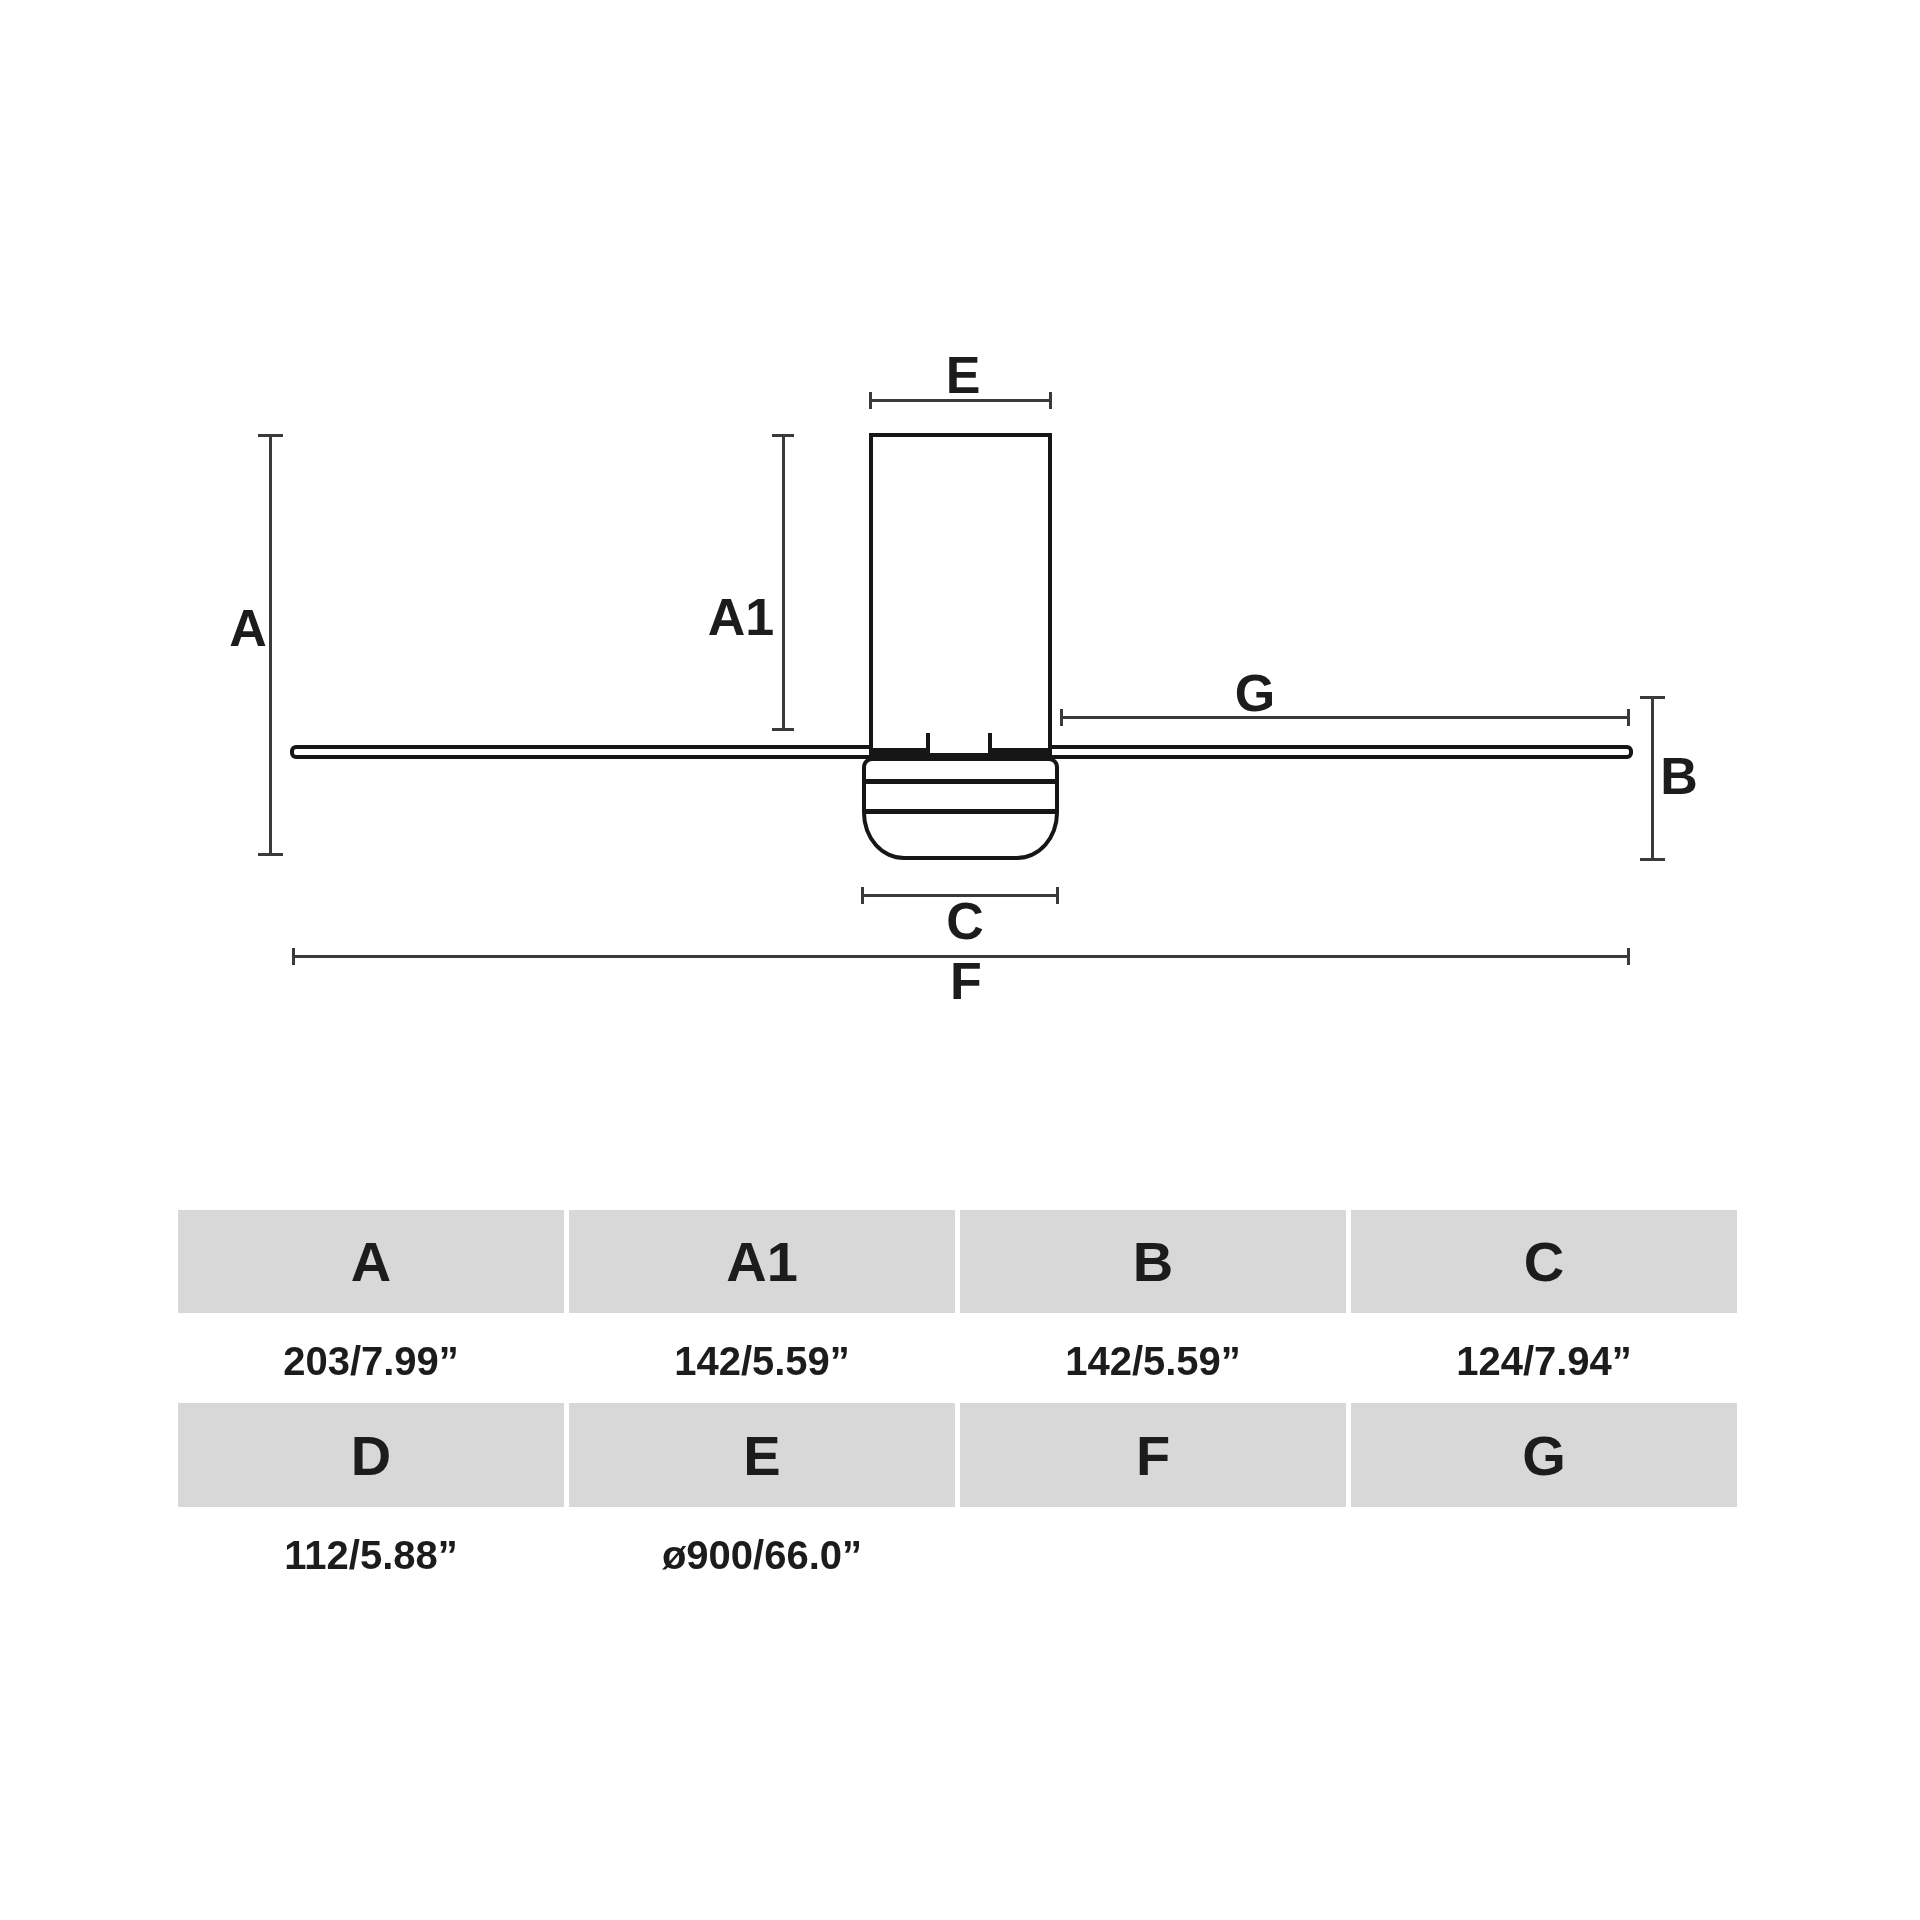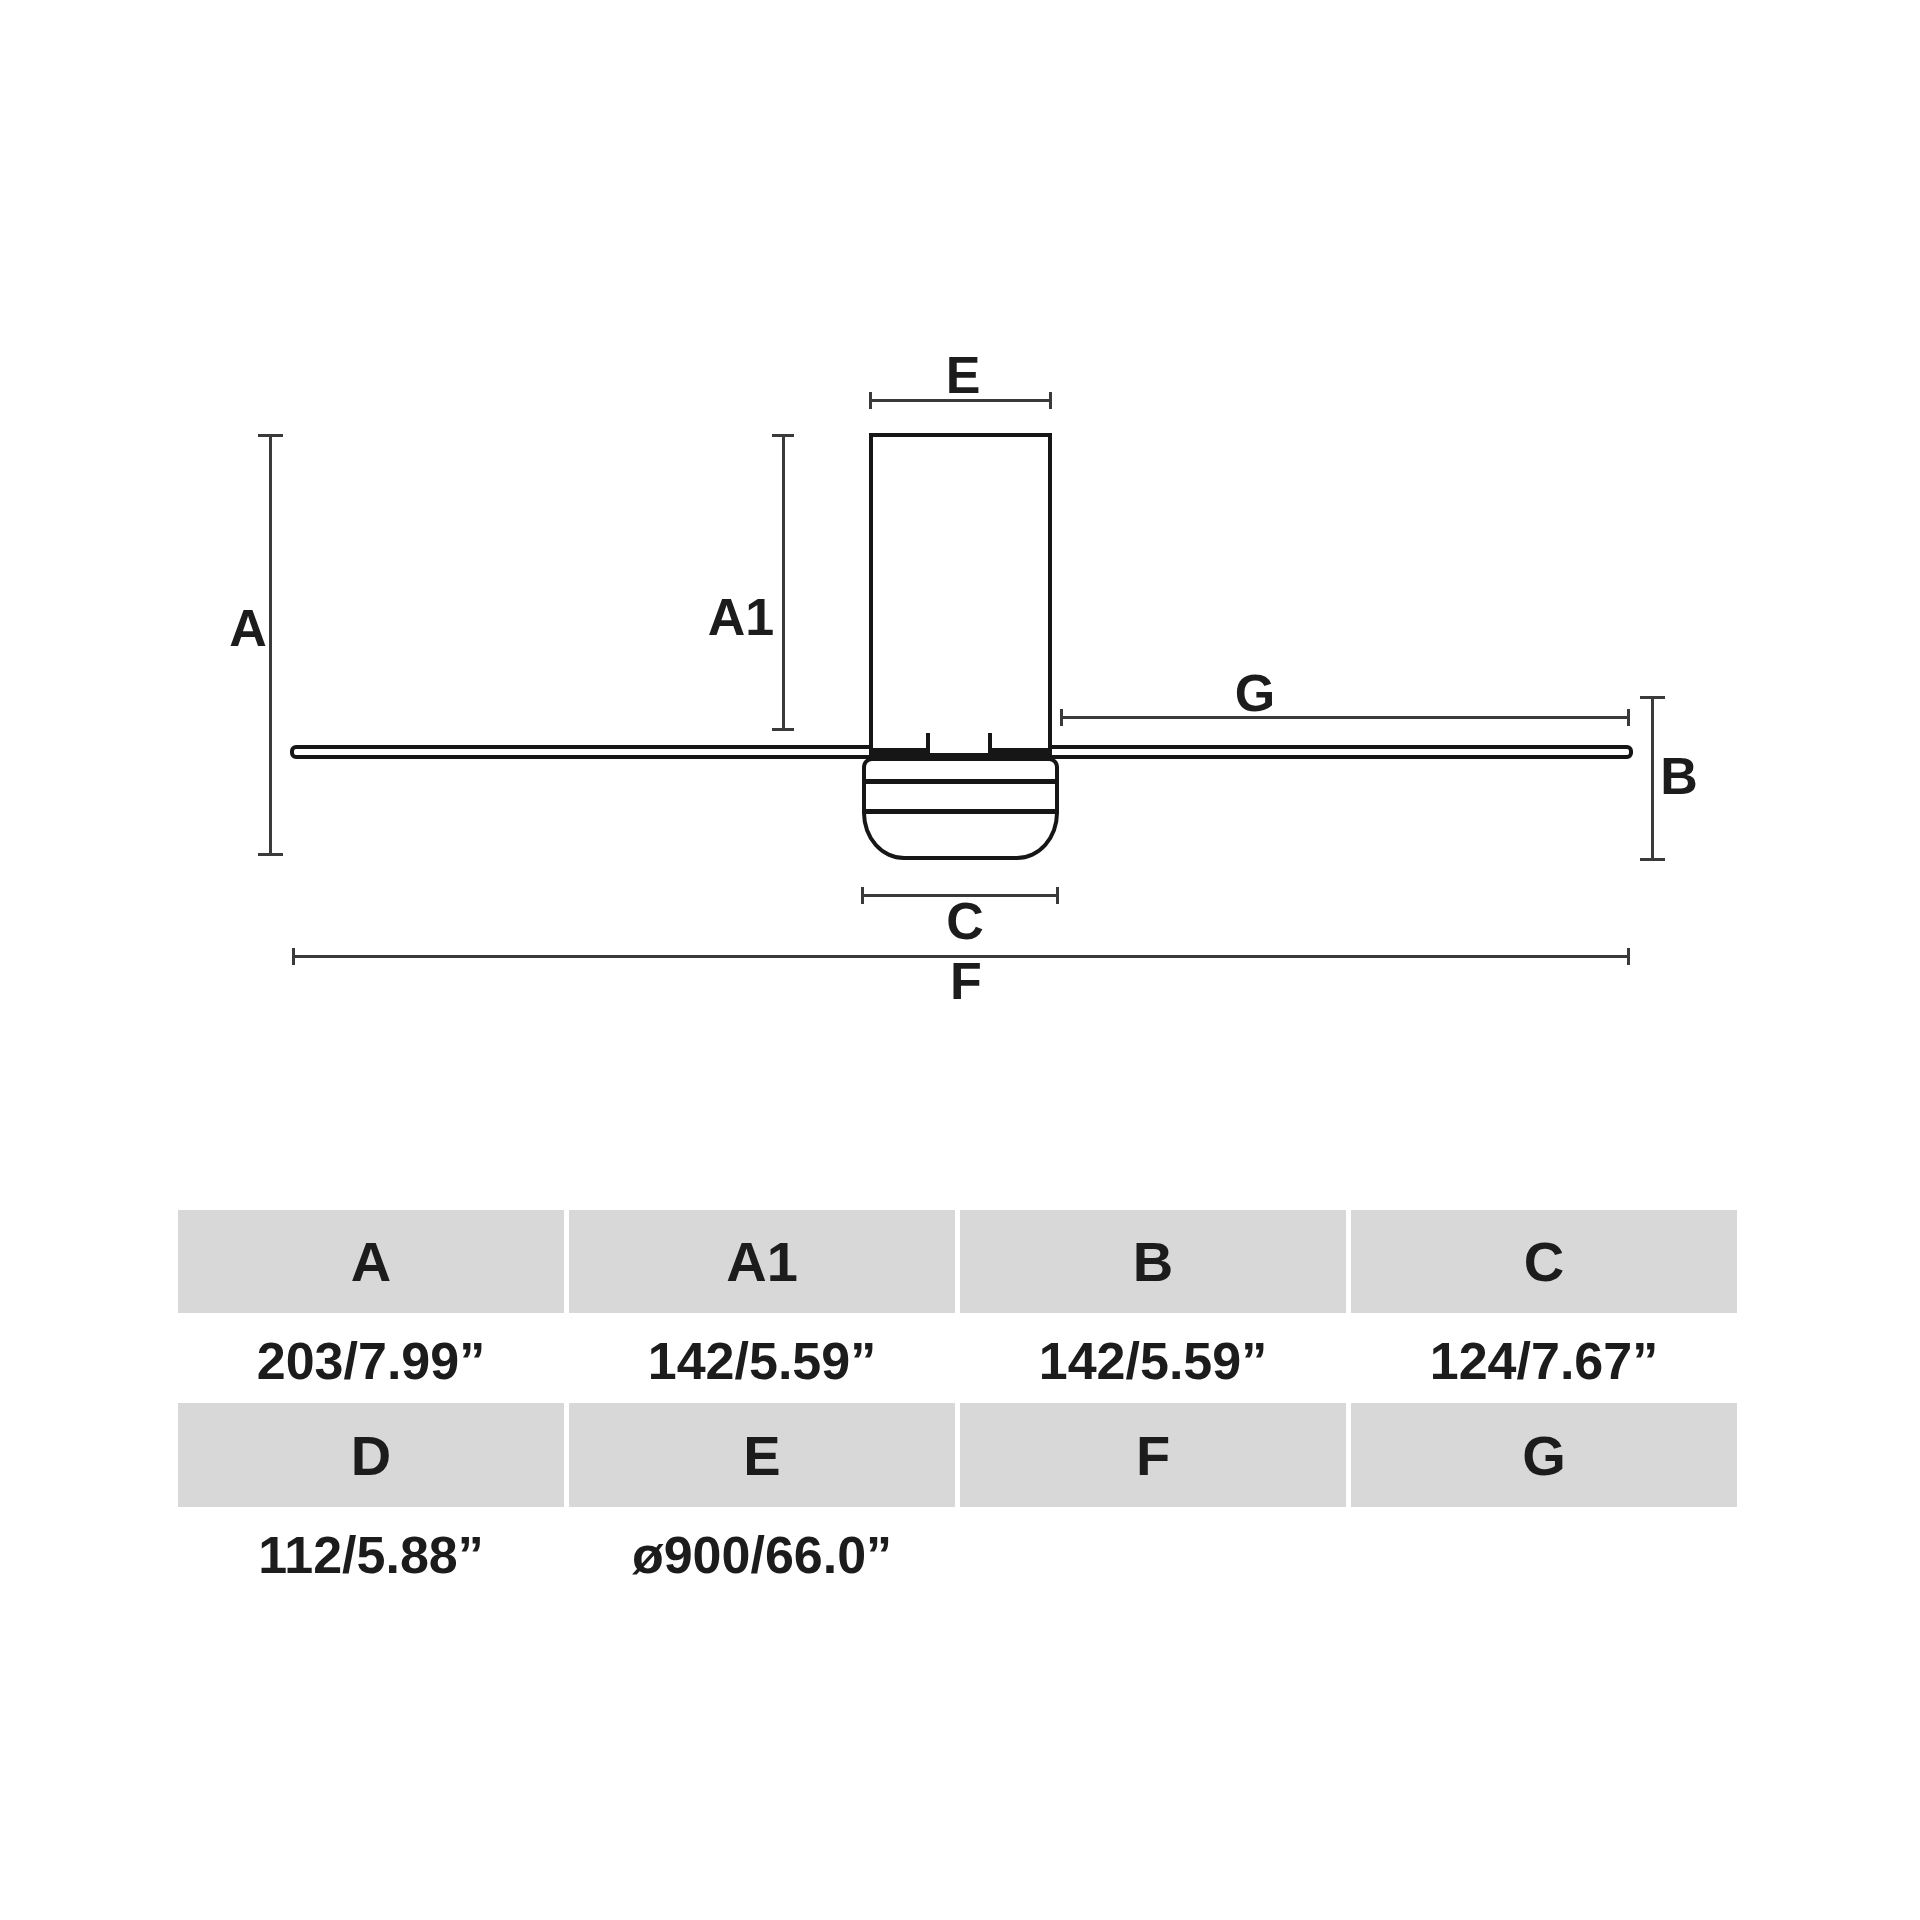--- a/index.html
+++ b/index.html
@@ -10,21 +10,21 @@
   .fan-blade { position:absolute; left:290px; top:745px; width:1343px; height:14px; background:#fff; border:4px solid #161616; border-radius:6px; box-sizing:border-box; z-index:2; }
   .housing { position:absolute; left:862px; top:757px; width:197px; height:103px; background:#fff; border:4px solid #161616; border-radius:10px 10px 42px 42px / 10px 10px 47px 47px; box-sizing:border-box; z-index:1; }
   .housing-line { position:absolute; left:864px; width:193px; height:5px; background:#161616; z-index:3; }
   .underfill { position:absolute; left:869px; top:746px; width:183px; height:13px; background:#161616; z-index:3; }
   .fan-body { position:absolute; left:869px; top:433px; width:183px; height:319px; background:#fff; border:4px solid #161616; box-sizing:border-box; z-index:4; }
   .notch { position:absolute; left:926px; top:733px; width:66px; height:20px; background:#fff; border-left:4px solid #161616; border-right:4px solid #161616; box-sizing:border-box; z-index:5; }
   .dim-z { z-index:6; }
   .dtable { position:absolute; left:178px; top:1210px; width:1559px; display:grid; grid-template-columns:repeat(4,1fr); column-gap:5px; grid-template-rows:103px 90px 104px 90px; z-index:6; }
   .cell { display:flex; align-items:center; justify-content:center; font-weight:bold; color:#1c1c1c; }
   .cell.hdr { background:var(--cell-gray,#d8d8d8); font-size:56px; }
-  .cell.val { background:#ffffff; font-size:52px; padding-top:6px; box-sizing:border-box; }
+  .cell.val { background:#ffffff; font-size:40px; padding-top:6px; box-sizing:border-box; }
 </style>
 </head>
 <body>
 
 <div class="canvas">
 
   <div class="housing"></div>
   <div class="fan-blade"></div>
   <div class="underfill"></div>
   <div class="fan-body"></div>
@@ -68,21 +68,21 @@
   <div class="dim-label" style="left:966px; top:981px;">F</div>
 
   <div class="dtable">
     <div class="cell hdr">A</div>
     <div class="cell hdr">A1</div>
     <div class="cell hdr">B</div>
     <div class="cell hdr">C</div>
     <div class="cell val">203/7.99”</div>
     <div class="cell val">142/5.59”</div>
     <div class="cell val">142/5.59”</div>
-    <div class="cell val">124/7.67”</div>
+    <div class="cell val">124/7.94”</div>
     <div class="cell hdr">D</div>
     <div class="cell hdr">E</div>
     <div class="cell hdr">F</div>
     <div class="cell hdr">G</div>
     <div class="cell val">112/5.88”</div>
     <div class="cell val">ø900/66.0”</div>
   </div>
 
 </div>
 

